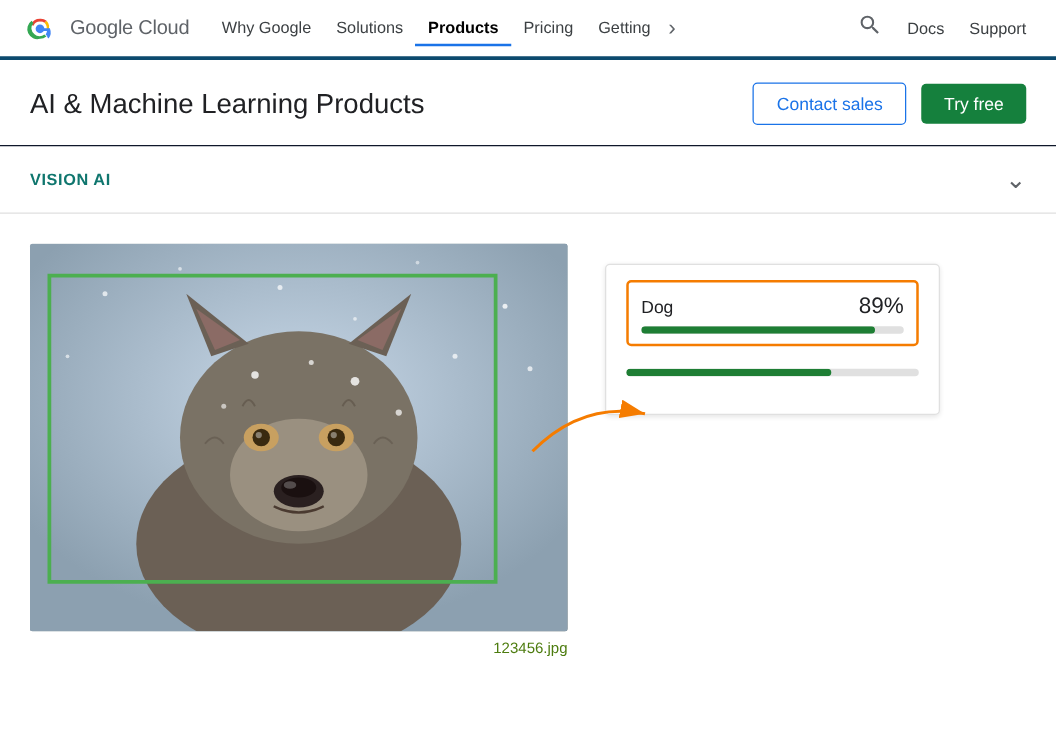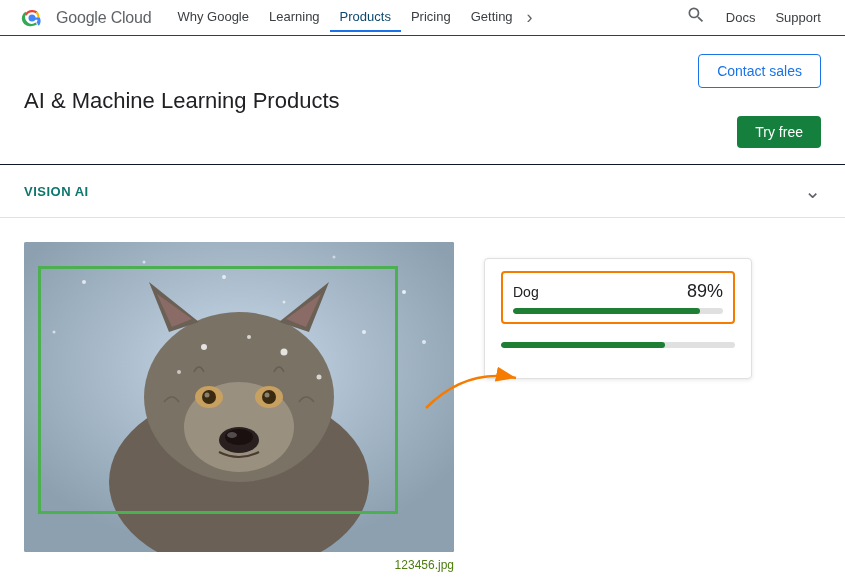--- a/index.html
+++ b/index.html
@@ -2,22 +2,22 @@
 <html><head>
   <meta charset="utf-8">
   <style>
     * { margin: 0; padding: 0; box-sizing: border-box; }
     body { font-family: 'Google Sans', Arial, sans-serif; background: #fff; width: 845px; height: 588px; overflow: hidden; }
 
     
     .header {
       display: flex;
       align-items: center;
-      height: 36px;
-      border-bottom: 1px solid #0c4a6e;
+      height: 48px;
+      border-bottom: 3px solid #0c4a6e;
       padding: 0 16px;
       gap: 4px;
     }
     .logo-area {
       display: flex;
       align-items: center;
       gap: 8px;
       margin-right: 12px;
     }
     .logo-icon {
@@ -32,23 +32,23 @@
     }
     .nav-item {
       font-size: 13px;
       color: #3c4043;
       padding: 6px 10px;
       cursor: pointer;
       white-space: nowrap;
       border-bottom: 2px solid transparent;
     }
     .nav-item.active {
-      color: #0c4a6e;
+      color: #000000;
       border-bottom: 2px solid #1a73e8;
-      font-weight: 400;
+      font-weight: 700;
     }
     .nav-chevron {
       color: #5f6368;
       font-size: 18px;
       cursor: pointer;
       padding: 4px;
     }
     .nav-divider {
       flex: 1;
     }
@@ -73,23 +73,22 @@
       padding: 18px 24px 16px 24px;
       border-bottom: 1px solid #0f172a;
     }
     .page-title {
       font-size: 22px;
       color: #202124;
       font-weight: 400;
     }
     .cta-buttons {
       display: flex;
-      gap: 28px;
-      align-items: flex-end;
-      flex-direction: column;
+      gap: 12px;
+      align-items: center;
     }
     .btn-contact {
       padding: 8px 18px;
       border: 1px solid #1a73e8;
       color: #1a73e8;
       background: #fff;
       border-radius: 4px;
       font-size: 14px;
       cursor: pointer;
       font-weight: 500;
@@ -230,21 +229,21 @@
       <path d="M23.3 13.5A8 8 0 0 0 21.3 9.5l-1.7 1.7a5.7 5.7 0 0 1 1.4 6l2 .3z" fill="#FBBC05"></path>
       <path d="M11.6 20.3a5.7 5.7 0 0 1-.8-8.8l-1.5-1.8A8 8 0 0 0 16 24a7.9 7.9 0 0 0 5.1-1.8l-1.6-1.6a5.7 5.7 0 0 1-7.9-.3z" fill="#34A853"></path>
       <path d="M21.3 22.2l1.6 1.6A8 8 0 0 0 24 16v-.5h-8v2.3h5.6a5.6 5.6 0 0 1-1.1 2.8l1.6 1.6z" fill="#4285F4"></path>
       <circle cx="16" cy="16" r="3.5" fill="#4285F4"></circle>
     </svg>
     <span class="logo-text">Google Cloud</span>
   </div>
 
   <nav style="display:flex;align-items:flex-end;">
     <span class="nav-item">Why Google</span>
-    <span class="nav-item">Learning</span>
+    <span class="nav-item">Solutions</span>
     <span class="nav-item active">Products</span>
     <span class="nav-item">Pricing</span>
     <span class="nav-item">Getting</span>
     <span class="nav-chevron">›</span>
   </nav>
 
   <div class="nav-divider"></div>
 
   <span class="nav-search">
     <svg width="20" height="20" viewBox="0 0 24 24" fill="#5f6368">

